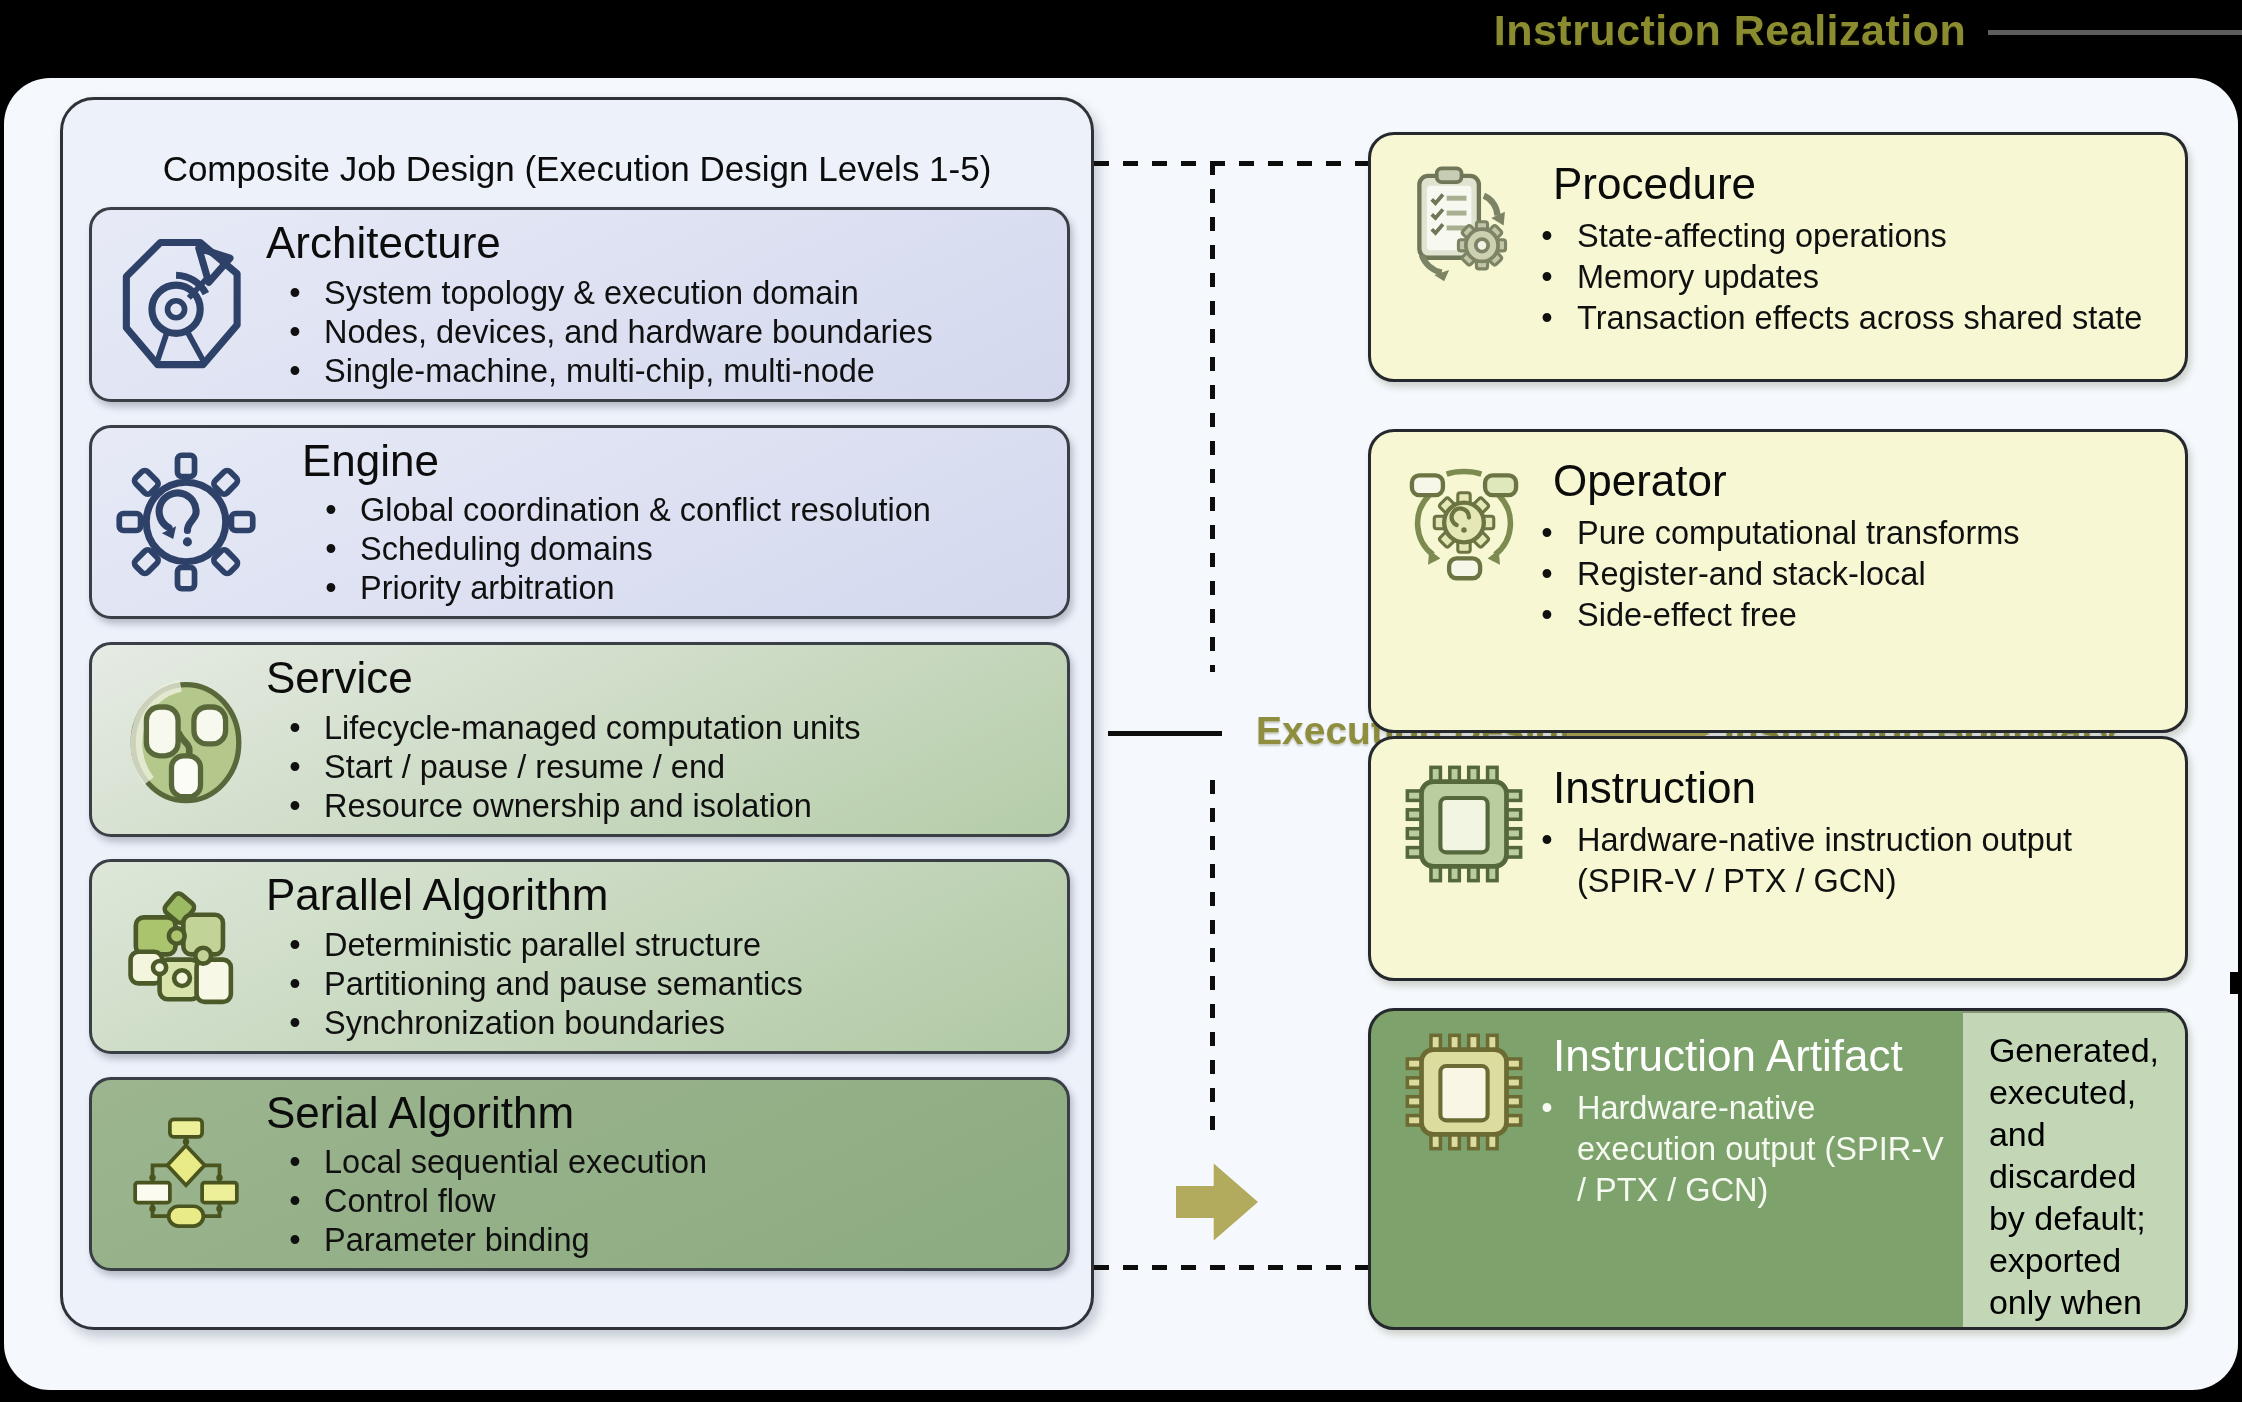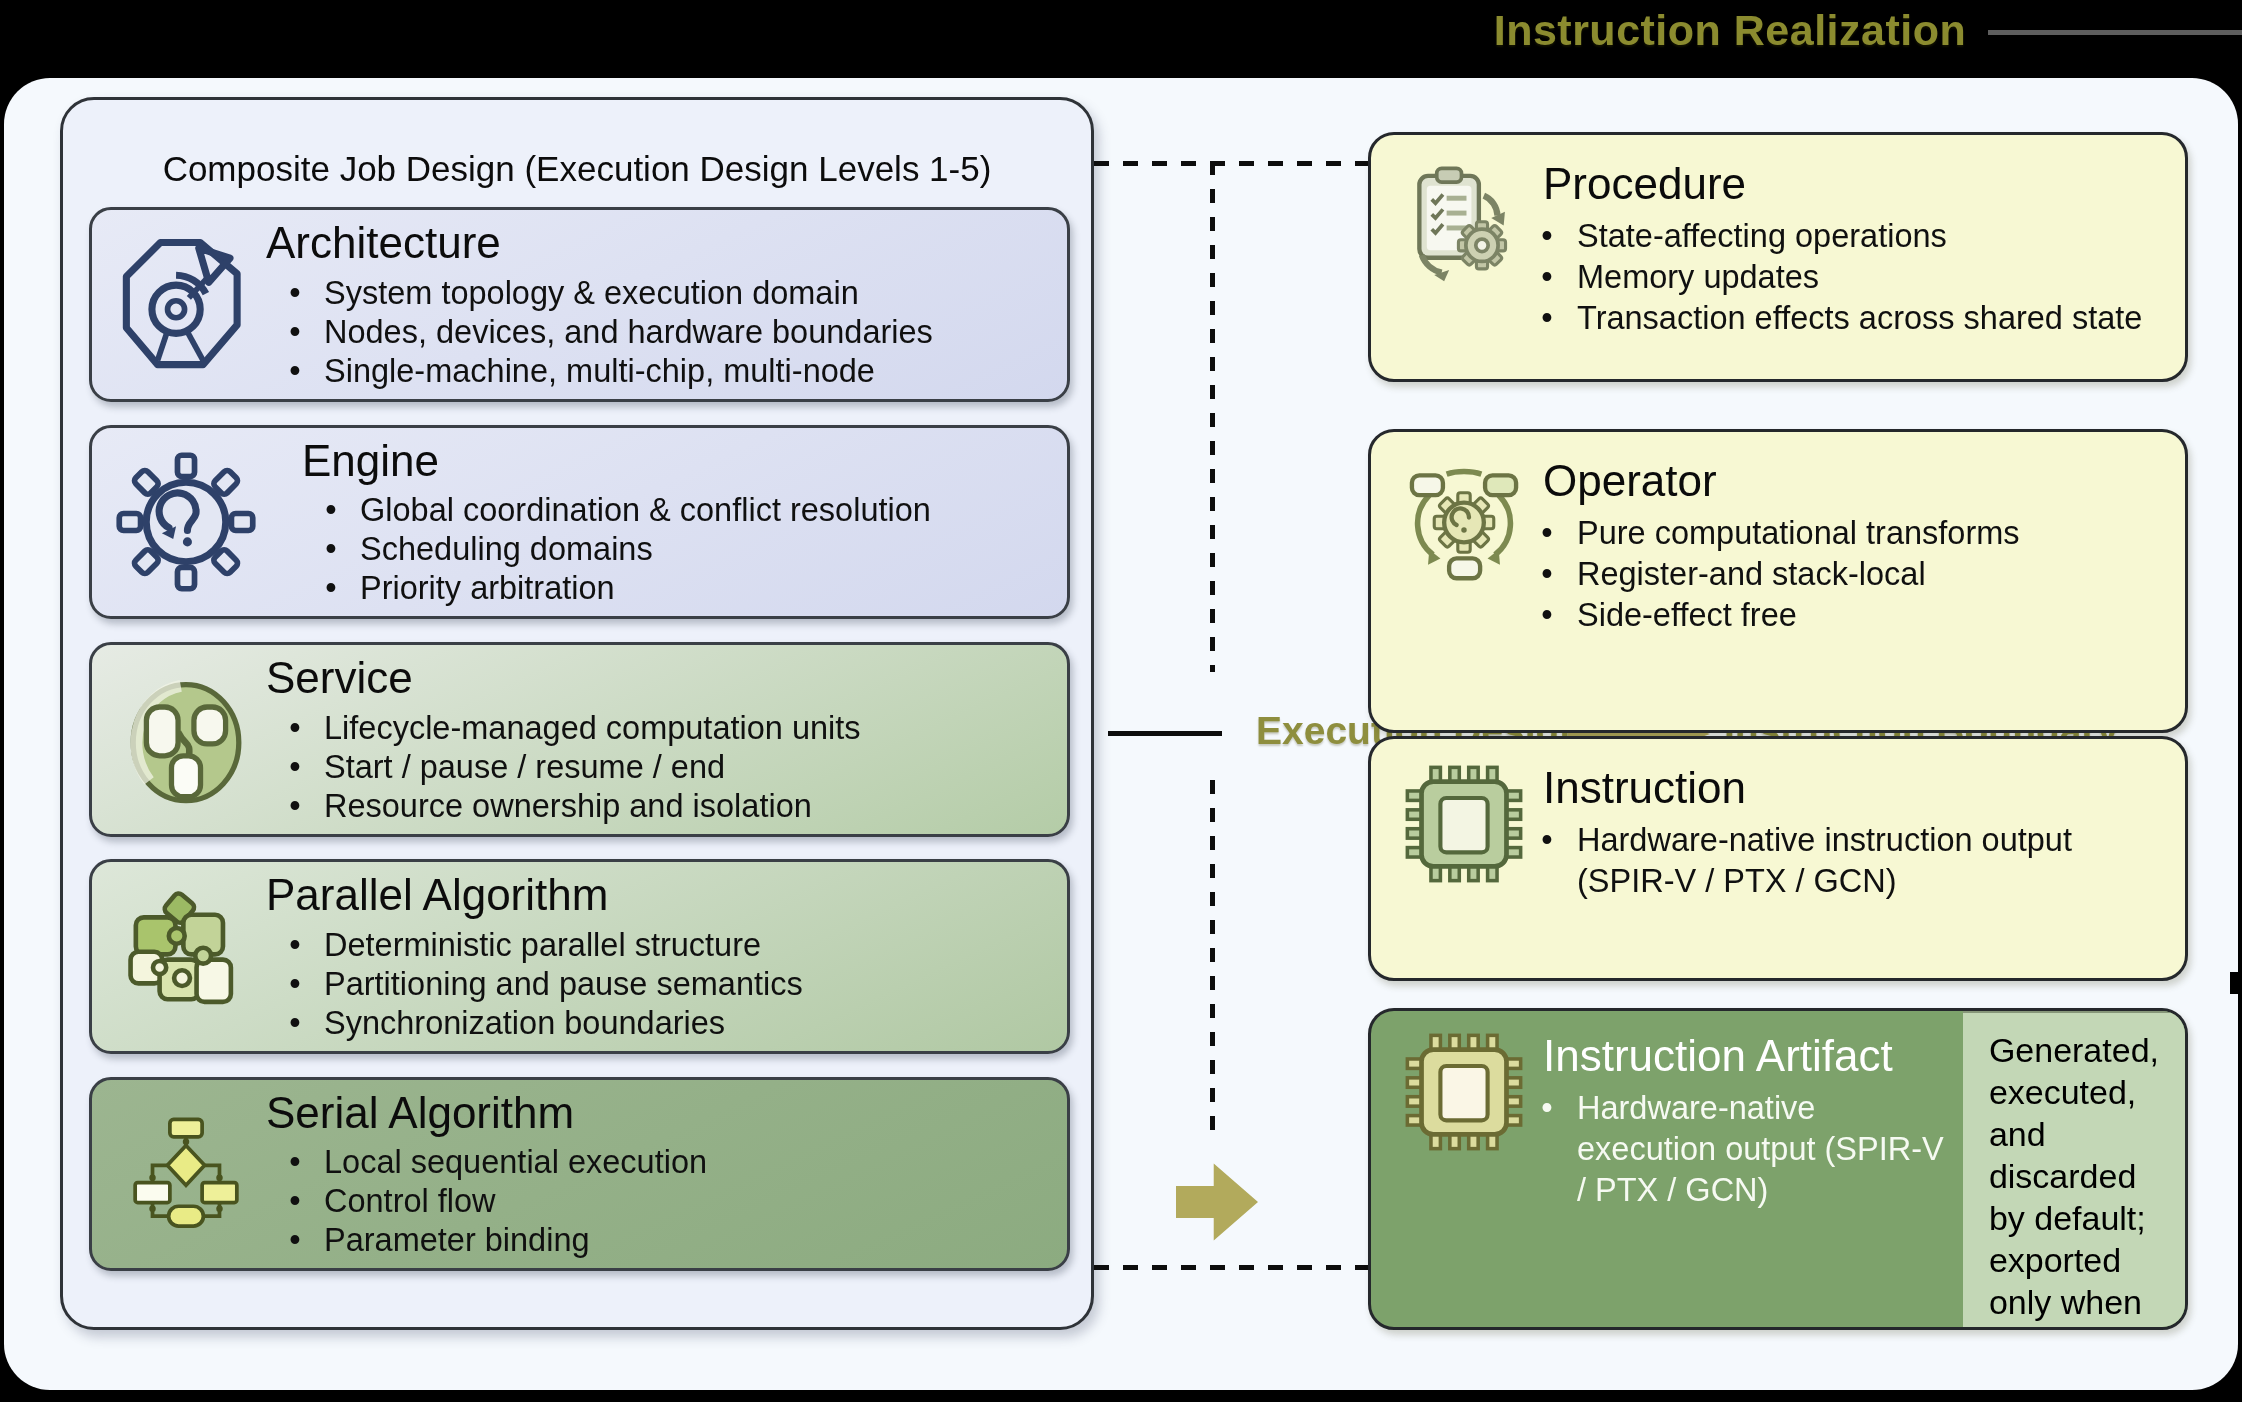--- a/index.html
+++ b/index.html
@@ -23,21 +23,21 @@
   .lbox .iconcell{flex:0 0 160px;display:flex;justify-content:center;align-items:center;}
   .lbox .content{flex:1;}
   .btitle{font-size:44px;line-height:1.12;color:#0c0c0c;margin:0 0 6px 0;}
   .brow{display:flex;font-size:32.5px;color:#101010;line-height:39px;}
   .brow .dot{flex:0 0 26px;margin-left:16px;margin-right:16px;text-align:center;}
 
   .rbox{position:absolute;left:1368px;width:820px;background:#f7f8d3;border:3px solid #25282c;border-radius:26px;
     box-sizing:border-box;display:flex;padding:24px 18px 8px 22px;box-shadow:3px 5px 7px rgba(70,70,30,.22);}
   .rbox .iconcell{flex:0 0 142px;display:flex;justify-content:center;align-items:flex-start;padding-top:2px;}
   .rbox .content{flex:1;}
-  .rtitle{font-size:44px;line-height:1.12;color:#0b0b0b;margin:0 0 8px 8px;}
+  .rtitle{font-size:44px;line-height:1.12;color:#0b0b0b;margin:0 0 8px 18px;}
   .rrow{display:flex;font-size:32.5px;color:#101010;line-height:41px;}
   .rrow .dot{flex:0 0 24px;margin-right:18px;text-align:center;}
 
   .artifact{padding:0;flex-direction:row;overflow:hidden;background:#7da26b;}
   .artifact-top{display:flex;height:190px;box-sizing:border-box;padding:20px 18px 0 22px;color:#ffffff;}
   .artifact-top .rtitle{color:#ffffff;}
   .artifact-top .rrow{color:#f6faf2;}
   .artifact-note{flex:1;background:#c3d7b6;border-top:2px solid rgba(20,30,10,.35);
     padding:16px 26px;font-size:34px;line-height:42px;color:#000000;}
 

